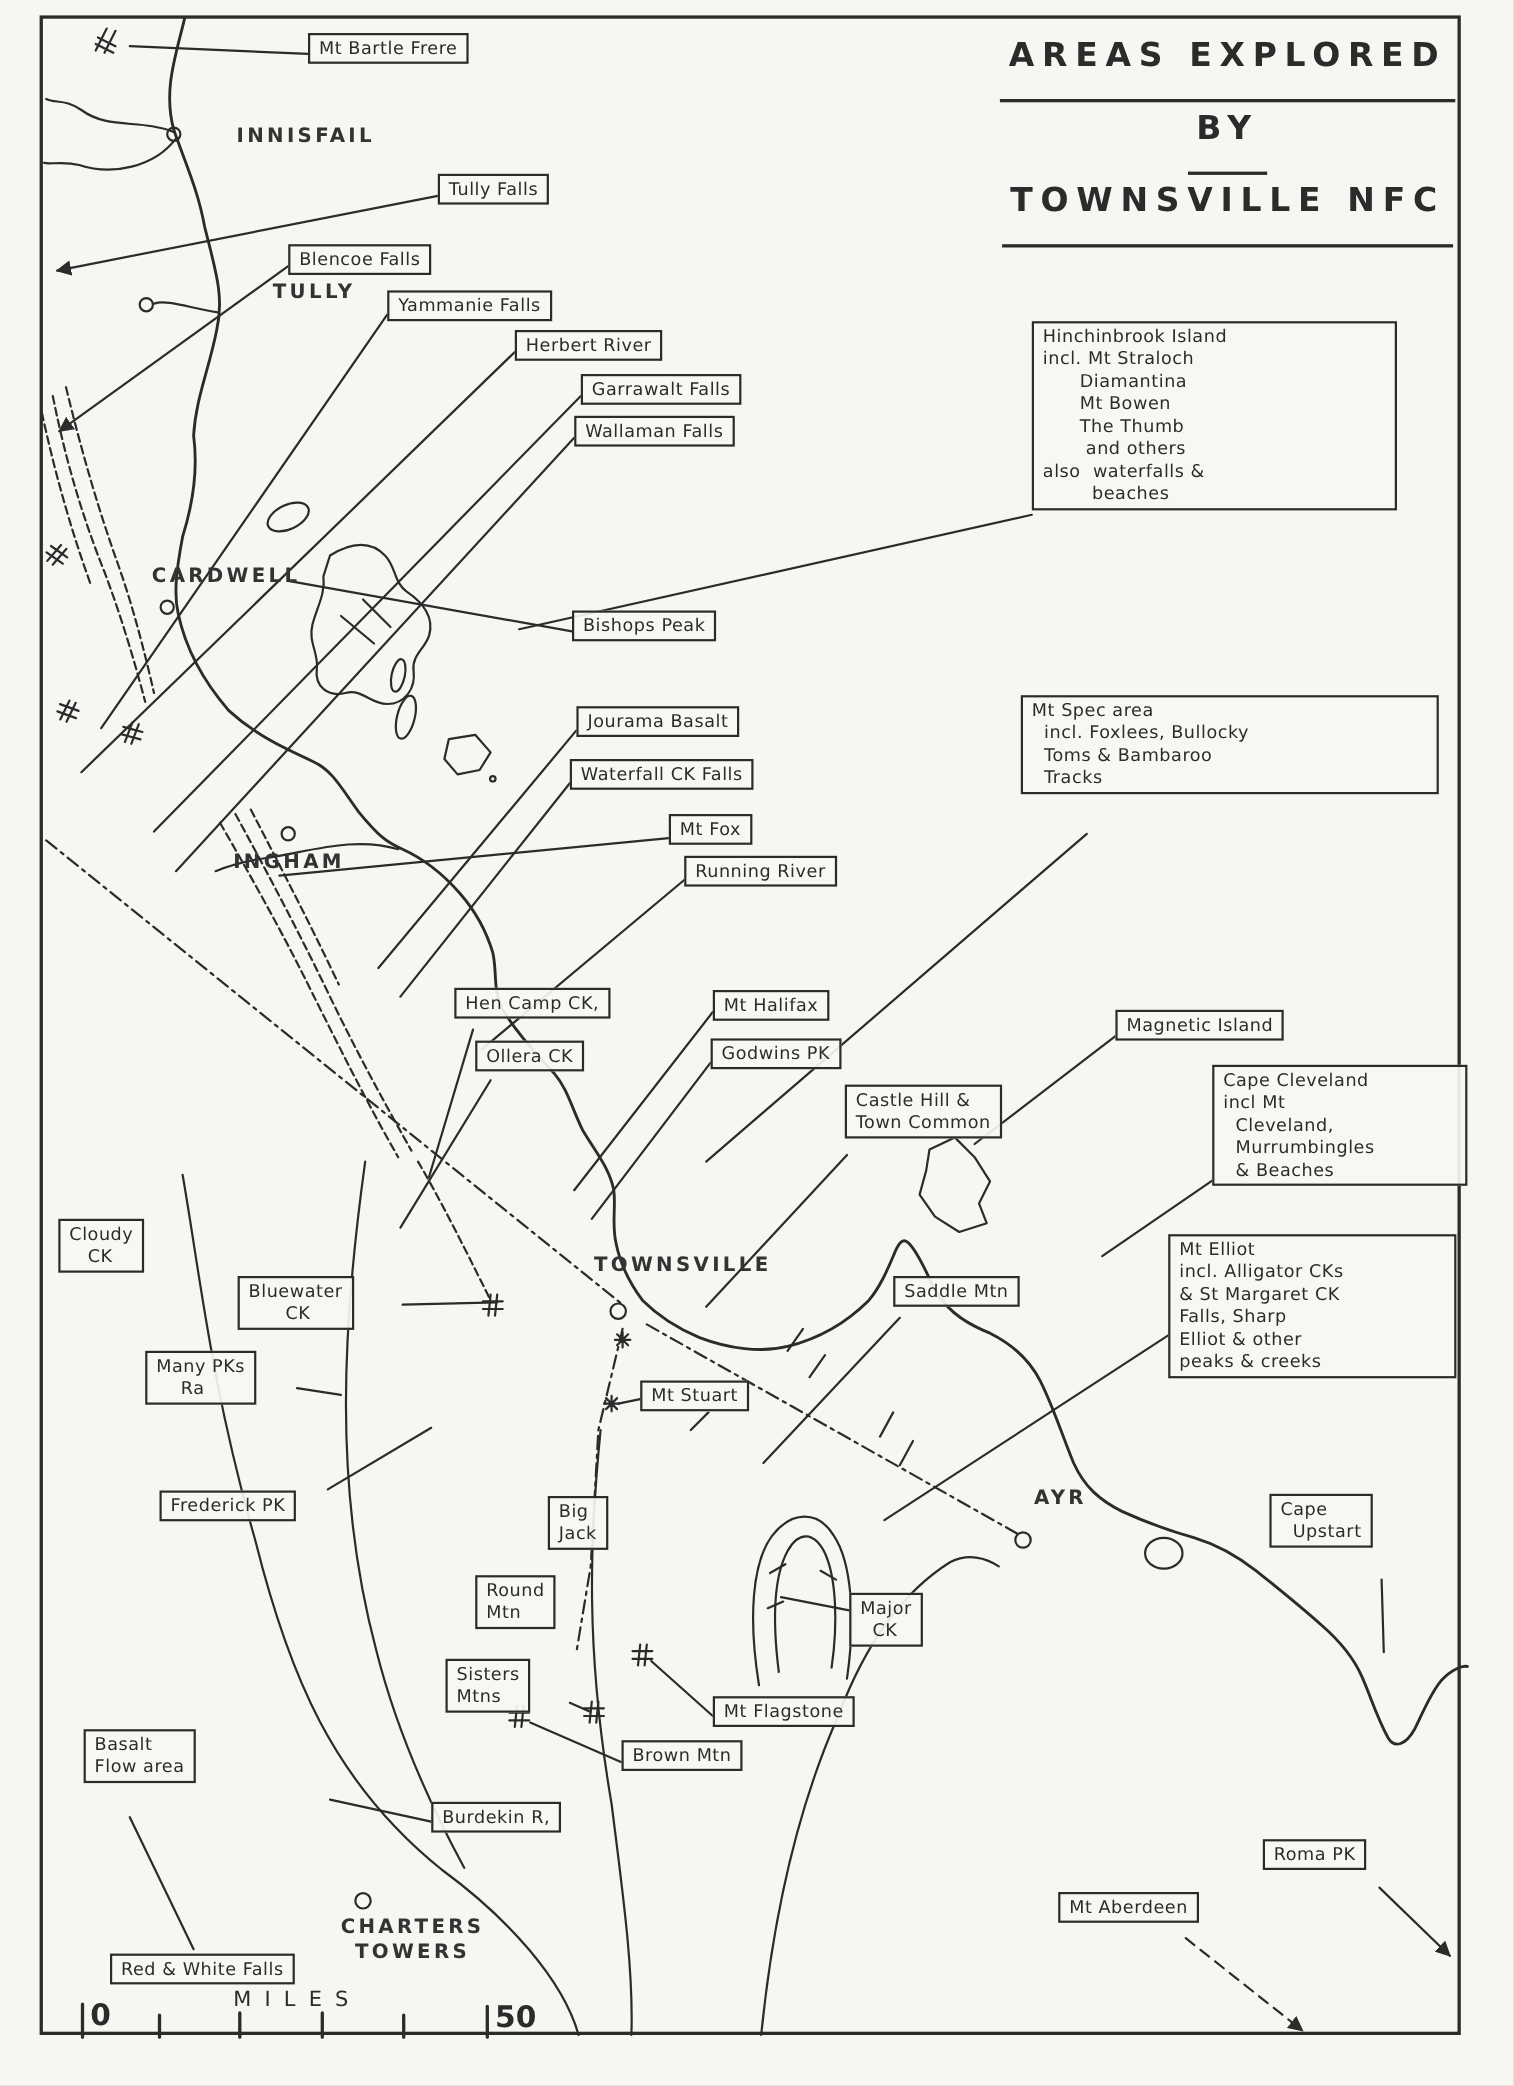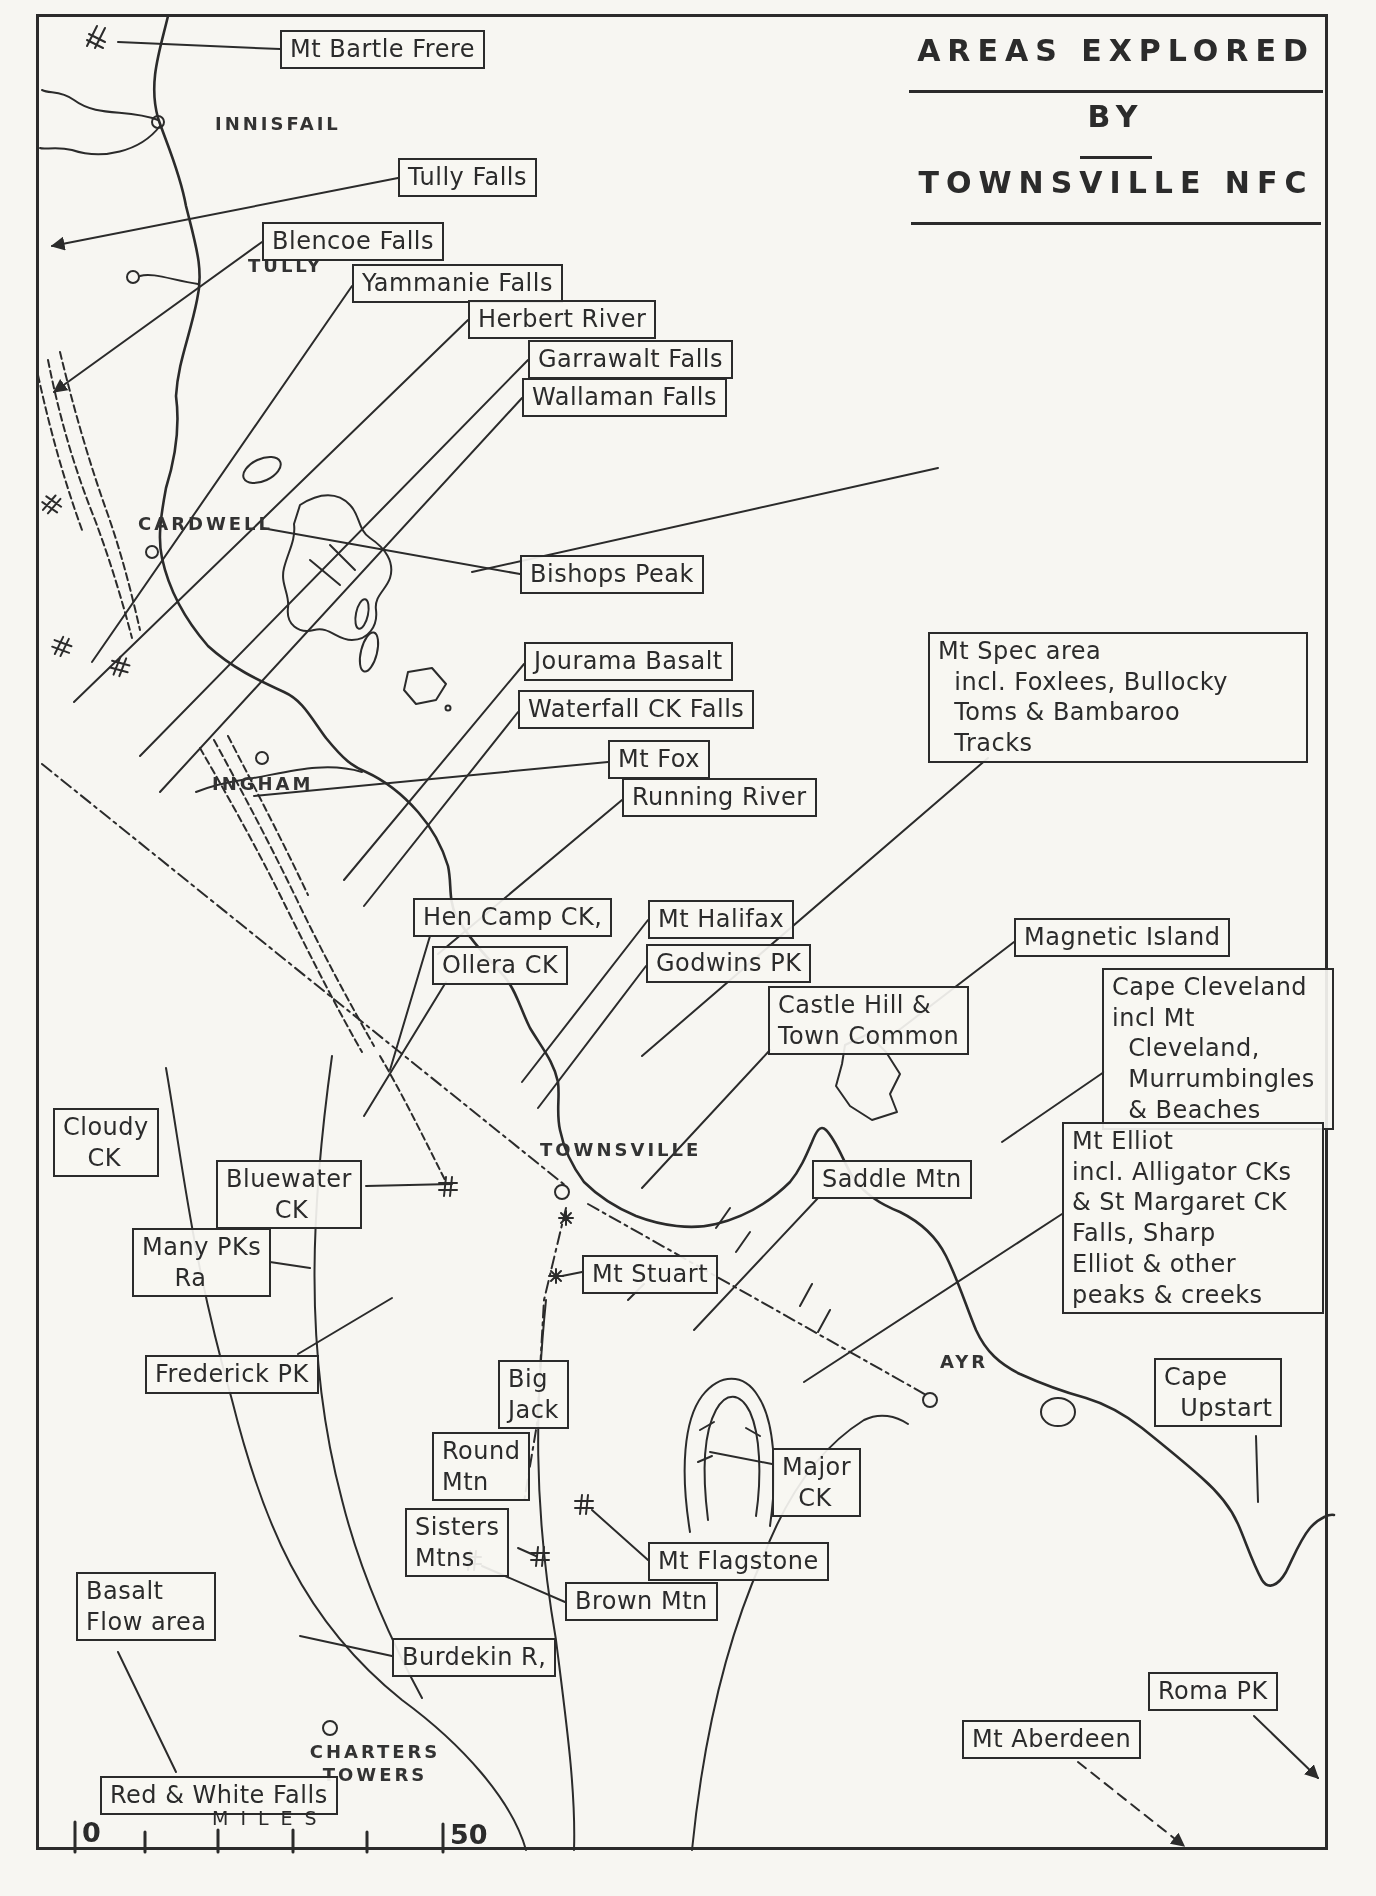--- a/index.html
+++ b/index.html
@@ -1,21 +1,21 @@
 <!DOCTYPE html>
 <html><head>
 <meta charset="utf-8">
 <style>
   html,body{margin:0;padding:0;background:#d8d6d1;}
   .page{position:relative;width:1376px;height:1896px;background:#f7f6f2;
         font-family:"DejaVu Sans",sans-serif;color:#2b2b2b;overflow:hidden;}
   .frame{position:absolute;left:36px;top:14px;width:1292px;height:1836px;
          border:3px solid #2b2b2b;box-sizing:border-box;}
   svg.lines{position:absolute;left:0;top:0;}
-  .lbl{position:absolute;white-space:pre;line-height:1.28;font-size:24px;color:#2b2b2b;}
+  .lbl{position:absolute;white-space:pre;line-height:1.28;font-size:16px;color:#2b2b2b;}
   .box{border:2px solid #2b2b2b;padding:2px 8px;background:rgba(247,246,242,.92);letter-spacing:.5px;}
   .town{letter-spacing:3px;font-size:18px;font-weight:bold;color:#333;}
   .ctr{text-align:center;}
   .titleblk{position:absolute;left:886px;top:30px;width:460px;text-align:center;}
   .titleblk .t{display:inline-block;border-bottom:3px solid #2b2b2b;
                padding:0 8px 22px;margin:3px 0;font-size:30px;letter-spacing:7px;font-weight:bold;}
   .miles{letter-spacing:12px;font-size:19px;font-weight:normal;}
   .scale-num{font-size:27px;font-weight:bold;}
 </style>
 </head>
@@ -198,20 +198,28 @@
 TOWERS</div>
 
   <div class="lbl box" style="left:280px;top:30px">Mt Bartle Frere</div>
   <div class="lbl box" style="left:398px;top:158px">Tully Falls</div>
   <div class="lbl box" style="left:262px;top:222px">Blencoe Falls</div>
   <div class="lbl box" style="left:352px;top:264px">Yammanie Falls</div>
   <div class="lbl box" style="left:468px;top:300px">Herbert River</div>
   <div class="lbl box" style="left:528px;top:340px">Garrawalt Falls</div>
   <div class="lbl box" style="left:522px;top:378px">Wallaman Falls</div>
   <div class="lbl box" style="left:520px;top:555px">Bishops Peak</div>
+  <div class="lbl box" style="left:938px;top:292px;width:312px">Hinchinbrook Island
+incl. Mt Straloch
+      Diamantina
+      Mt Bowen
+      The Thumb
+       and others
+also  waterfalls &amp;
+        beaches</div>
   <div class="lbl box" style="left:524px;top:642px">Jourama Basalt</div>
   <div class="lbl box" style="left:518px;top:690px">Waterfall CK Falls</div>
   <div class="lbl box" style="left:608px;top:740px">Mt Fox</div>
   <div class="lbl box" style="left:622px;top:778px">Running River</div>
   <div class="lbl box" style="left:928px;top:632px;width:360px">Mt Spec area
   incl. Foxlees, Bullocky
   Toms &amp; Bambaroo
   Tracks</div>
   <div class="lbl box" style="left:413px;top:898px">Hen Camp CK,</div>
   <div class="lbl box" style="left:432px;top:946px">Ollera CK</div>

